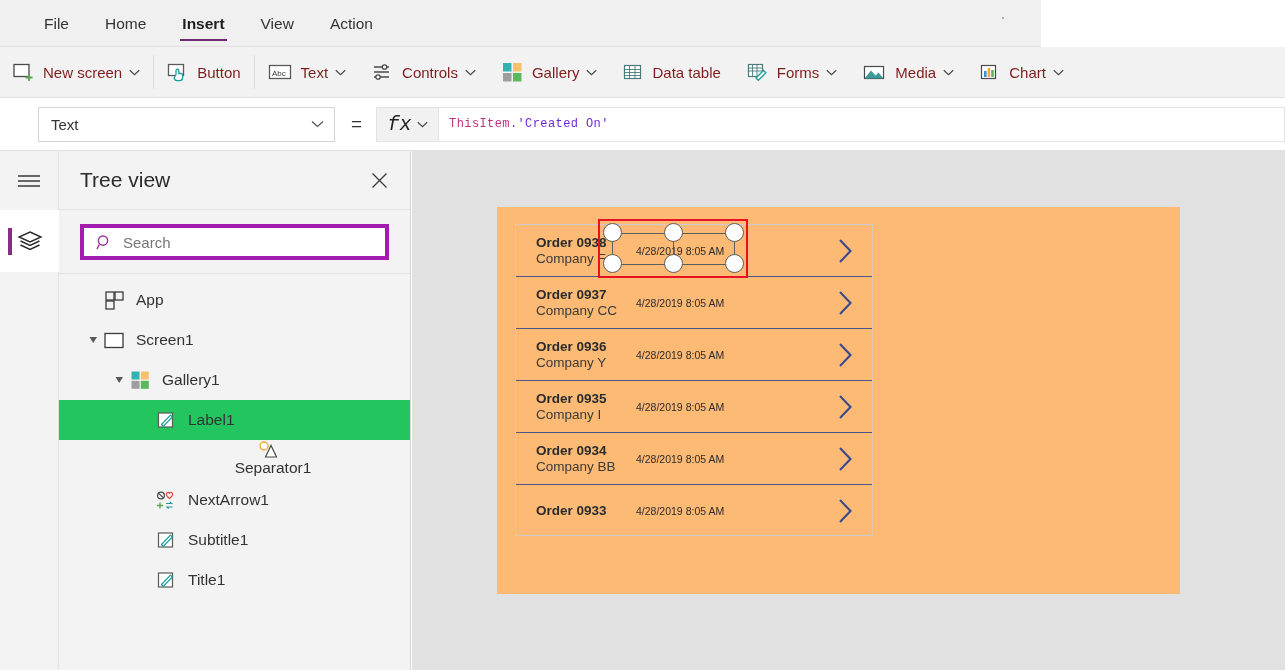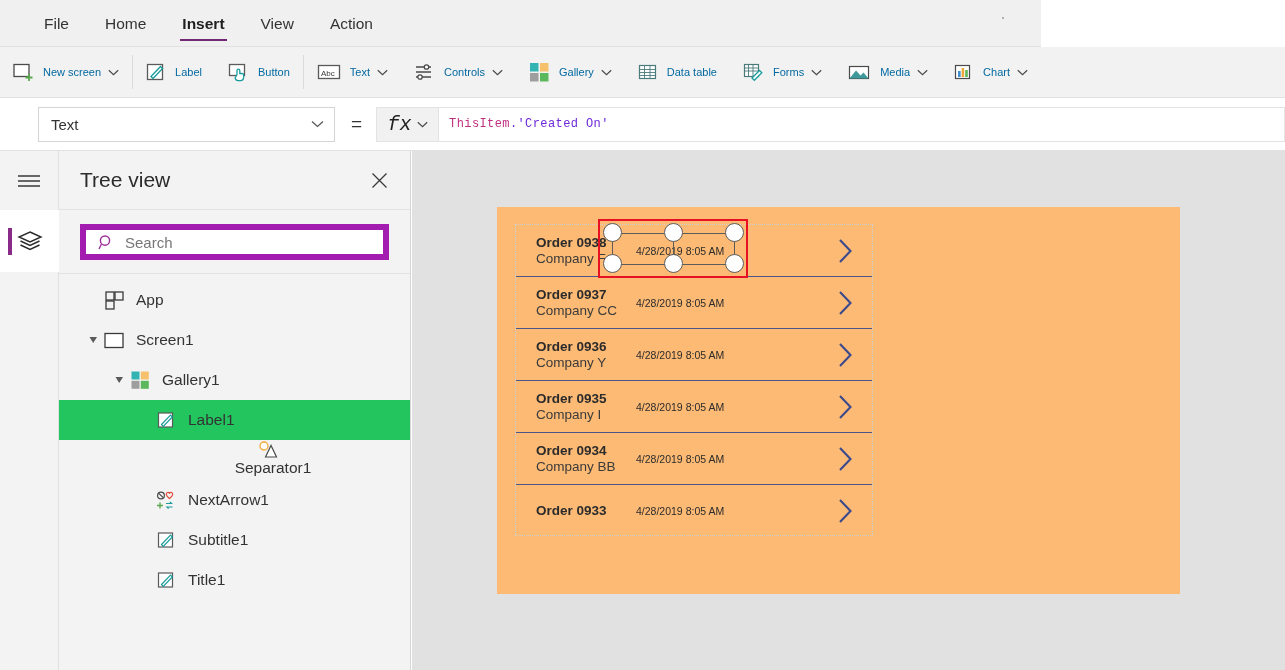--- a/index.html
+++ b/index.html
@@ -41,21 +41,21 @@
     position: absolute; left: 0; top: 47px; width: 1285px; height: 51px;
     background: #f2f2f2;
     border-bottom: 1px solid #e1e1e1;
     display: flex; align-items: center;
     overflow: hidden;
   }
   .rb {
     display: flex; align-items: center; height: 51px;
     padding: 0 13px; cursor: default; white-space: nowrap;
   }
-  .rb .lbl { font-size: 11px; color: #0369a1; margin-left: 9px; }
+  .rb .lbl { font-size: 15px; color: #7f1d1d; margin-left: 9px; }
   .rb .caret { margin-left: 7px; }
   .rsep { width: 1px; height: 34px; background: #dadada; flex: 0 0 auto; }
 
   svg { display: block; }
 
   
   .fxrow {
     position: absolute; left: 0; top: 98px; width: 1285px; height: 53px;
     background: #ffffff; border-bottom: 1px solid #e1e1e1;
     display: flex; align-items: center;
@@ -107,21 +107,21 @@
     background: #f3f3f3; border-right: 1px solid #d6d6d6;
   }
   .tree-head {
     height: 59px; display: flex; align-items: center; justify-content: space-between;
     padding: 0 18px 0 21px; border-bottom: 1px solid #e3e3e3;
   }
   .tree-title { font-size: 21px; color: #2b2b2b; }
   .closebtn { cursor: default; padding: 4px; }
   .search-wrap { padding: 14px 21px 13px 21px; border-bottom: 1px solid #e3e3e3; }
   .search-box {
-    height: 36px; background: #ffffff; border: 6px solid #a21caf;
+    height: 36px; background: #ffffff; border: 4px solid #a21caf;
     display: flex; align-items: center; padding: 0 12px; cursor: text;
   }
   .search-box .ph { font-size: 15px; color: #767676; margin-left: 10px; }
   .tree-list { padding-top: 6px; }
   .tnode {
     height: 40px; display: flex; align-items: center; cursor: default;
     padding-right: 10px;
   }
   .tnode.sel { background: #22c55e; }
   .tnode .twist { width: 16px; display: flex; align-items: center; justify-content: center; }
@@ -204,29 +204,20 @@
     <span class="lbl">New screen</span>
     <span class="caret">
       <svg width="11" height="7" viewBox="0 0 11 7">
           <path d="M0.8 1.2L5.5 5.6L10.2 1.2" fill="none" stroke="#4a4a4a" stroke-width="1.2"></path>
         </svg>
     </span>
   </div>
 
   <div class="rsep"></div>
 
-  <div class="rb">
-    <span>
-      <svg width="20" height="20" viewBox="0 0 20 20">
-        <rect x="1.5" y="2.5" width="15" height="15" fill="#fff" stroke="#5a5a5a" stroke-width="1.3"></rect>
-        <path d="M5 14.5L14.5 4.5L16.5 6.5L7 16.5z" fill="#fff" stroke="#1a9c9c" stroke-width="1.3"></path>
-      </svg>
-    </span>
-    <span class="lbl">Label</span>
-  </div>
 
   <div class="rb">
     <span>
       <svg width="21" height="20" viewBox="0 0 21 20">
         <rect x="1.5" y="2.5" width="15" height="11" fill="#fff" stroke="#5a5a5a" stroke-width="1.3"></rect>
         <path d="M9 12.5v-4a1.4 1.4 0 012.8 0v3h2.2a1.6 1.6 0 011.6 1.6v2.5a3 3 0 01-3 3h-2.4a3 3 0 01-3-3z" fill="#fff" stroke="#1a9c9c" stroke-width="1.3"></path>
       </svg>
     </span>
     <span class="lbl">Button</span>
   </div>

